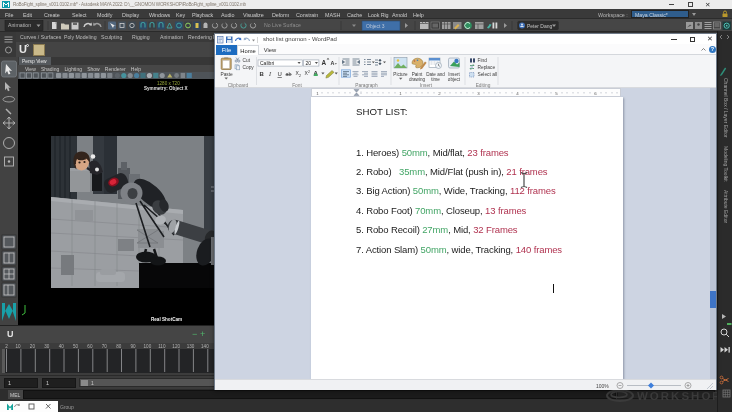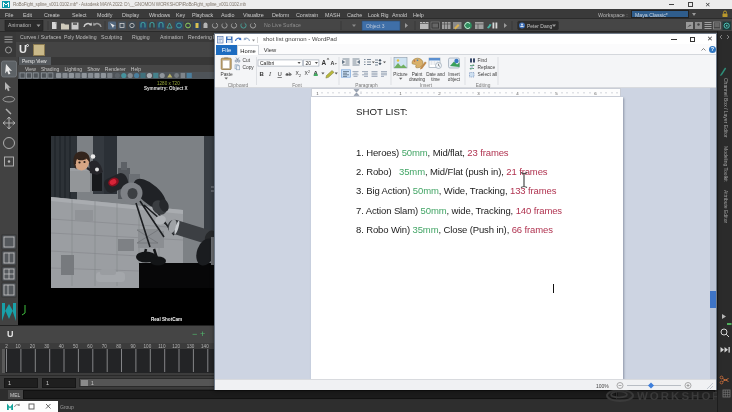--- a/index.html
+++ b/index.html
@@ -682,23 +682,24 @@
         </g>
         <text x="268" y="31.5" font-size="4.8" fill="#7a7a7a" text-anchor="middle">Editing</text>
       </svg>
     </div>
     <div class="wpdoc">
       <div class="wppage"></div>
       <div class="shot t">SHOT LIST:</div>
       <div class="doctext">
         <div class="t">1. Heroes) <span class="g">50mm</span>, Mid/flat, <span class="r">23 frames</span></div>
         <div class="t">2. Robo)&nbsp;&nbsp;&nbsp;<span class="g">35mm</span>, Mid/Flat (push in), <span class="r">21 frames</span></div>
-        <div class="t">3. Big Action) <span class="g">50mm</span>, Wide, Tracking, <span class="r">133 frames</span></div>
+        <div class="t">3. Big Action) <span class="g">50mm</span>, Wide, Tracking, <span class="r">112 frames</span></div>
+        <div class="t">4. Robo Foot) <span class="g">70mm</span>, Closeup, <span class="r">13 frames</span></div>
+        <div class="t">5. Robo Recoil) <span class="g">27mm</span>, Mid, <span class="r">32 Frames</span></div>
         <div class="t">7. Action Slam) <span class="g">50mm</span>, wide, Tracking, <span class="r">140 frames</span></div>
-        <div class="t">8. Robo Win) <span class="g">35mm</span>, Close (Push in), <span class="r">66 frames</span></div>
       </div>
     </div>
     <div class="wpruler">
       <svg style="left:0;top:0" width="308" height="7" viewBox="0 0 308 7">
         <g stroke="#8a93a3" stroke-width="0.5">
           <line x1="10" y1="3" x2="10" y2="4.5"></line>
             <line x1="16" y1="3" x2="16" y2="4.5"></line>
             <line x1="21" y1="3" x2="21" y2="4.5"></line>
             <line x1="27" y1="3" x2="27" y2="4.5"></line>
             <line x1="33" y1="3" x2="33" y2="4.5"></line>

